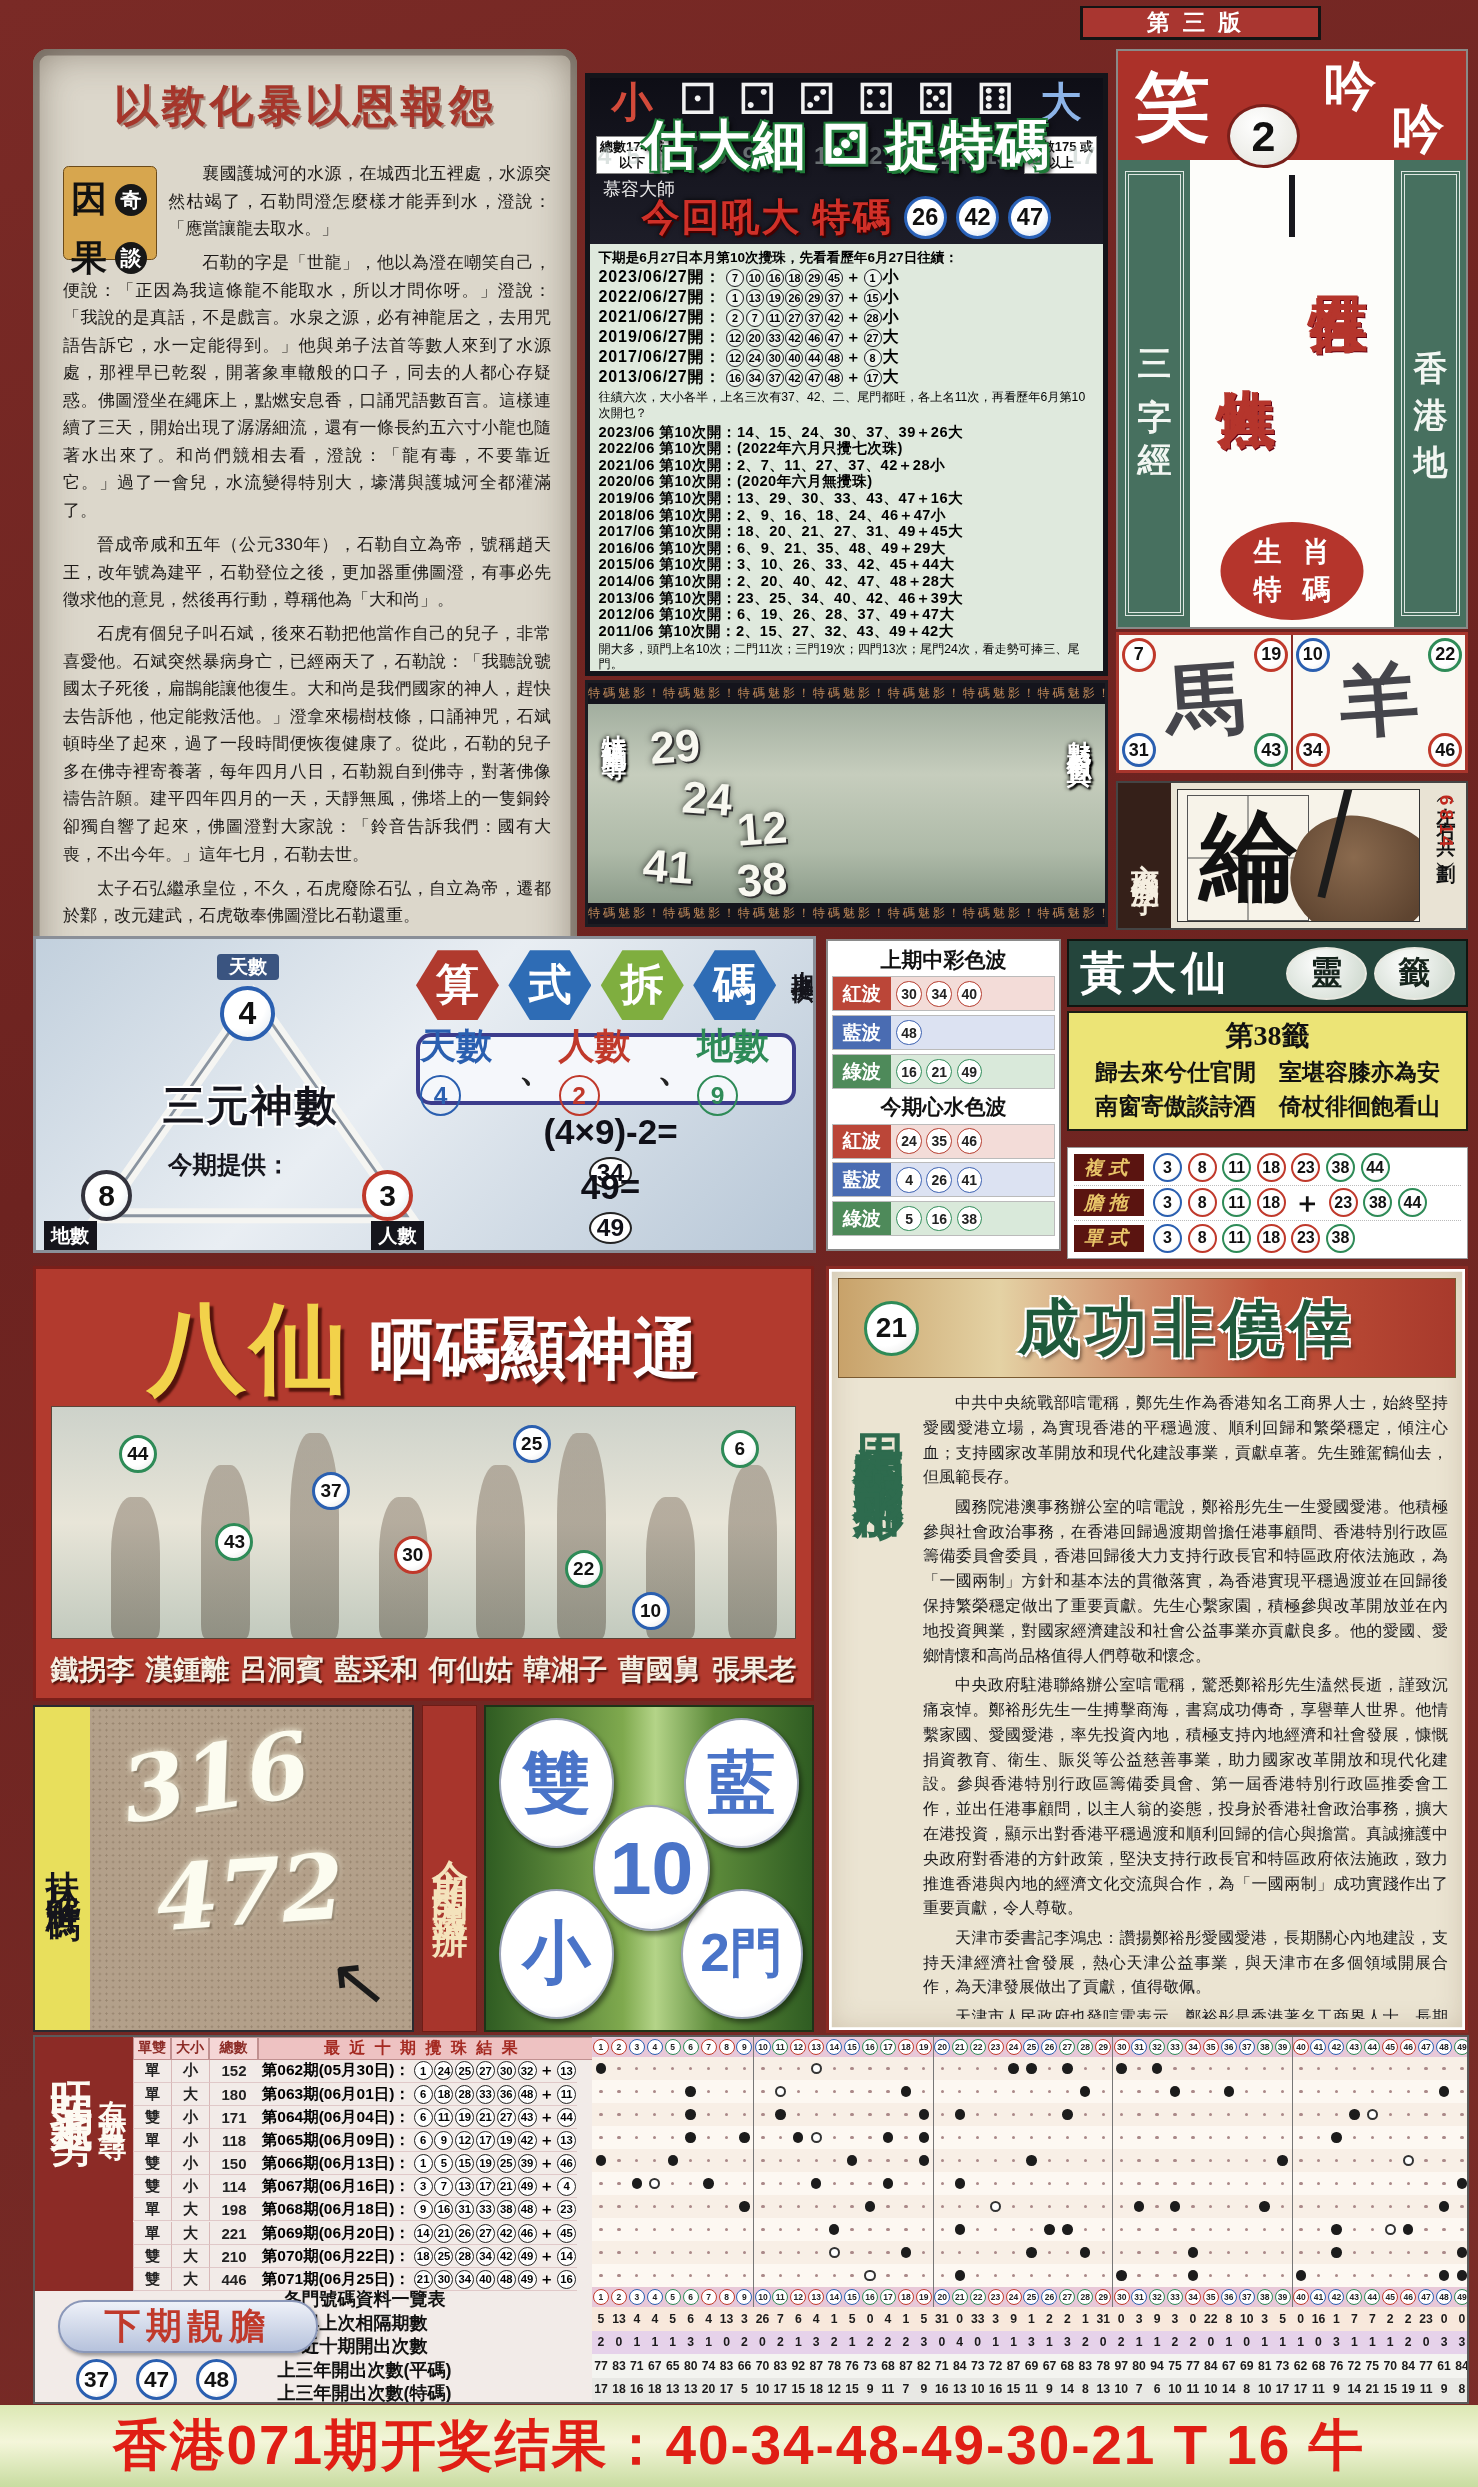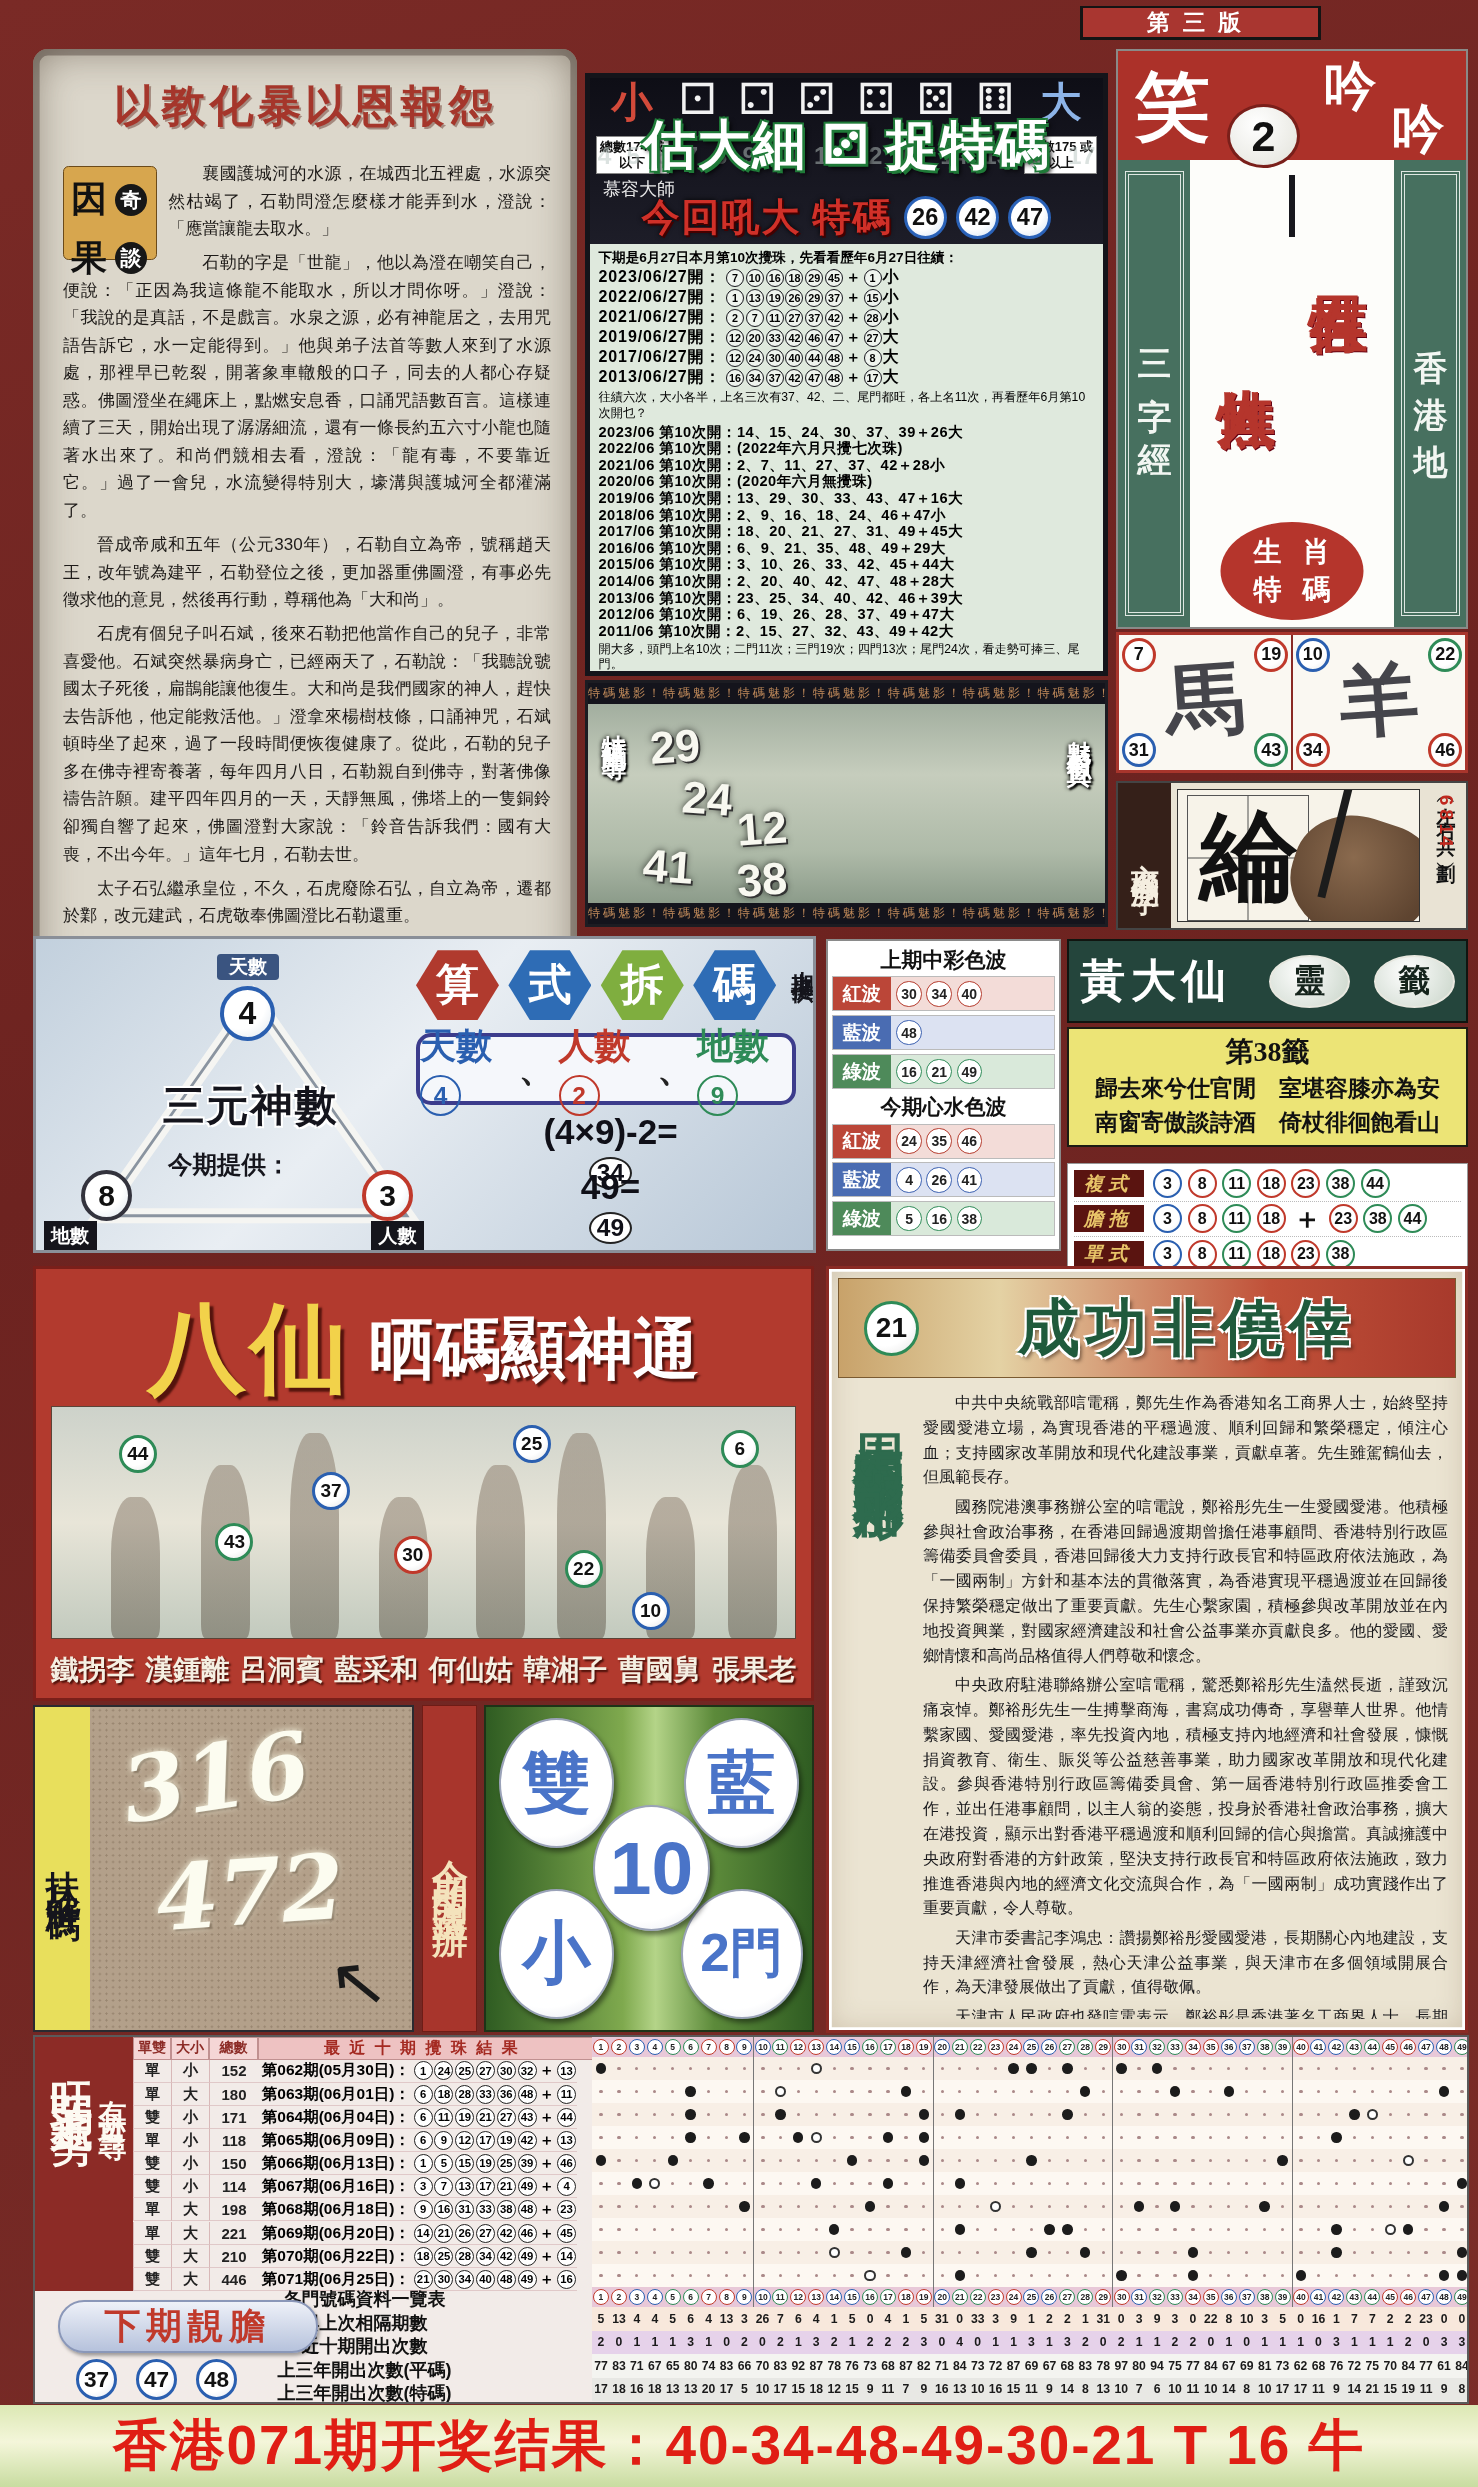--- a/index.html
+++ b/index.html
@@ -179,22 +179,22 @@
   .wv-balls{flex:1;height:100%;display:flex;align-items:center;padding-left:5.6px;gap:4.7px;}
   .wv-red .wv-label{background:linear-gradient(#d05848,#a22;);background:#bb4638;} .wv-red .wv-balls{background:#f3dcd8;}
   .wv-blue .wv-label{background:#4a6cb2;} .wv-blue .wv-balls{background:#dce2f2;}
   .wv-green .wv-label{background:#4e8a5a;} .wv-green .wv-balls{background:#d9e9da;}
   .wn{width:25.4px;height:25.4px;border-radius:50%;background:#fff;display:flex;align-items:center;
       justify-content:center;font-weight:bold;font-size:14px;color:#222;}
   .wn.red{border:1.9px solid #b53a2c;} .wn.blue{border:1.9px solid #3a5fb0;} .wn.green{border:1.9px solid #2e8b57;}
 
   
   .wts{position:absolute;left:1067px;top:939px;width:401px;height:312px;}
-  .wts-head{height:84px;background:#24453c;border:2.8px solid #101510;display:flex;align-items:center;
-      padding:0 11.3px;gap:24px;}
+  .wts-head{height:68px;background:#24453c;border:2.8px solid #101510;display:flex;align-items:center;
+      padding:0 11.3px;gap:7px;}
   .wts-title{color:#fff;font-family:"Liberation Serif",serif;font-weight:bold;font-size:45px;letter-spacing:5.6px;flex:1;}
   .wbadge{width:81px;height:53px;border-radius:50%;background:radial-gradient(circle at 40% 30%,#fefefe,#c8d4c8);
       border:2.8px solid #e8e8e0;display:flex;align-items:center;justify-content:center;
       font-family:"Liberation Serif",serif;font-weight:bold;font-size:32px;color:#15241c;}
   .wts-poem{margin-top:3.8px;background:#ece476;border:2.8px solid #1c1c14;text-align:center;padding:3.8px 5.6px;}
   .stick{font-family:"Liberation Serif",serif;font-weight:bold;font-size:28px;color:#111;}
   .pline{font-family:"Liberation Serif",serif;font-weight:bold;font-size:23px;color:#111;margin:2.8px 0;}
   .wts-balls{margin-top:16px;background:#fff;border:1.9px solid #999;padding:2.8px 5.6px;}
   .wr{display:flex;align-items:center;height:35px;border-bottom:0.9px dotted #bbb;}
   .wr:last-child{border-bottom:none;}

